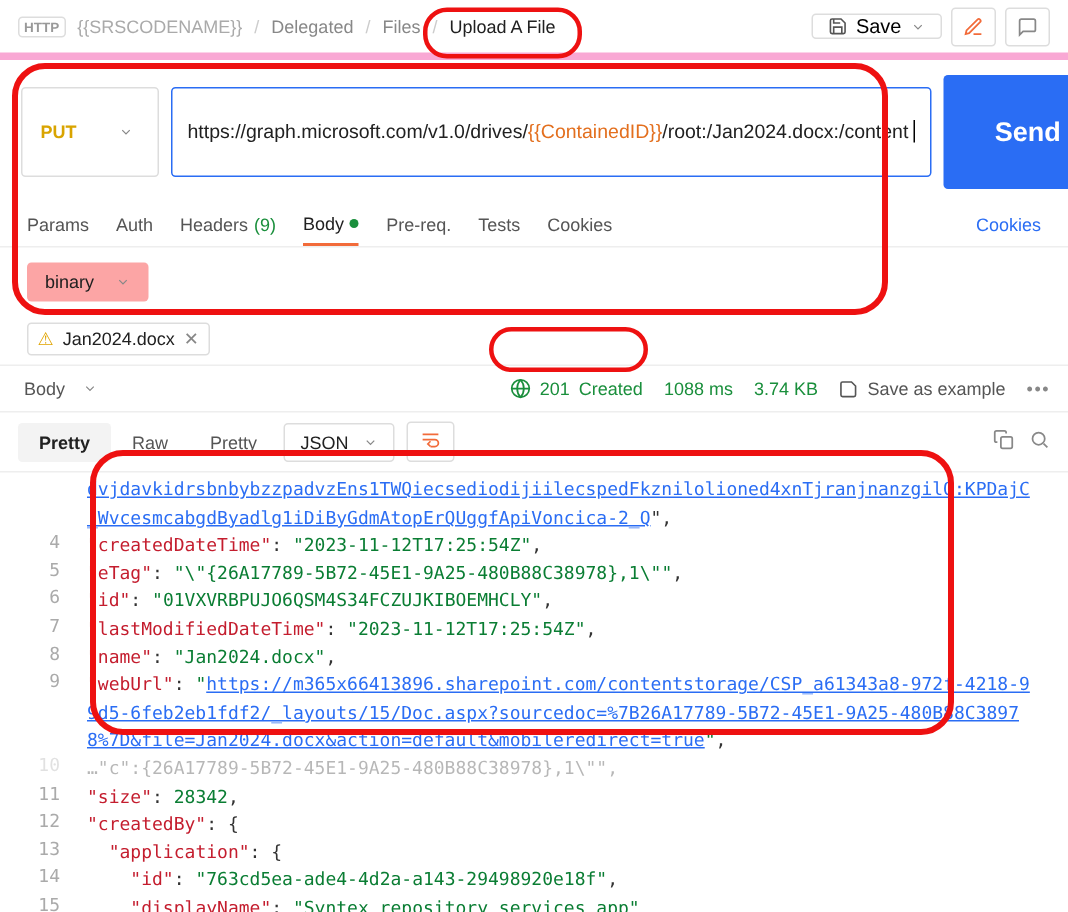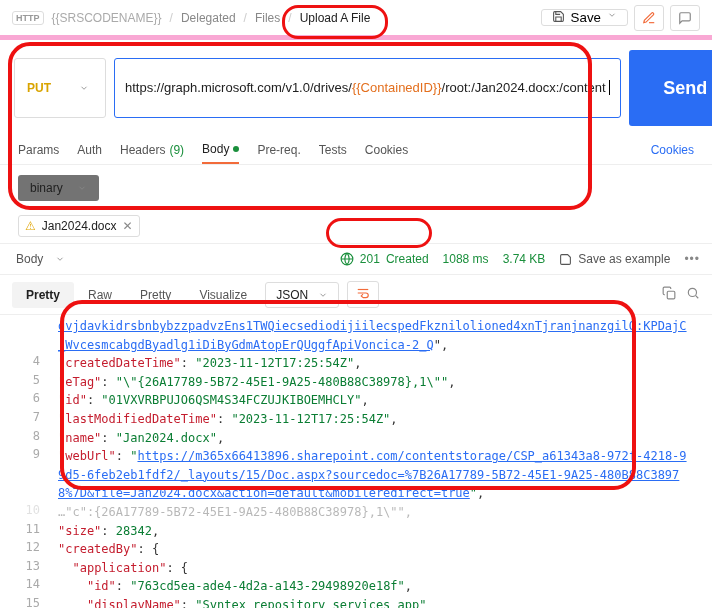--- a/index.html
+++ b/index.html
@@ -4,42 +4,42 @@
 <style>
   * { box-sizing: border-box; margin: 0; padding: 0; }
   body { font-family: -apple-system, BlinkMacSystemFont, "Segoe UI", sans-serif; font-size: 12px; color: #212121; background: #fff; width: 712px; height: 608px; overflow: hidden; }
   .topbar { display: flex; align-items: center; height: 40px; padding: 0 12px; border-bottom: 5px solid #f9a8d4; }
   .crumbs { display: flex; align-items: center; gap: 8px; flex: 1; min-width: 0; }
   .http-icon { font-size: 9px; font-weight: 600; color: #999; border: 1px solid #ddd; border-radius: 3px; padding: 1px 3px; }
   .crumb { color: #888; }
   .crumb.var { color: #aaa; }
   .crumb.active { color: #212121; font-weight: 500; }
   .sep { color: #ccc; }
-  .save-btn { display: flex; gap: 6px; border: 1px solid #ddd; border-radius: 3px; padding: 0 10px; background: #fff; cursor: pointer; }
+  .save-btn { display: flex; align-items: center; gap: 6px; border: 1px solid #ddd; border-radius: 3px; padding: 0 10px; background: #fff; cursor: pointer; }
   .save-btn svg, .topbar svg { display:block; }
   .icon-btn { border: 1px solid #ddd; border-radius: 3px; padding: 5px 7px; background:#fff; margin-left:6px; cursor:pointer; display:flex; align-items:center; }
   .pencil { stroke: #f26b3a; }
   .req-row { display:flex; align-items:center; padding: 10px 14px 8px 14px; gap:8px; }
   .method { border:1px solid #ddd; border-radius:3px; height:60px; padding:0 16px 0 12px; display:flex; align-items:center; gap:28px; font-weight:600; color:#d9a400; background:#fff; cursor:pointer; }
   .chev { width:10px; height:10px; }
   .url-box { flex:1; border:1px solid #2a6df4; border-radius:3px; padding:8px 10px; font-size:13px; line-height:1.5; min-height:60px; display:flex; align-items:center; }
   .url-box .var2 { color:#e36f1e; }
   .cursor { border-right:1px solid #000; animation: blink 1s infinite; }
   @keyframes blink { 50% { border-color: transparent; } }
   .send-wrap { display:flex; }
   .send { background:#2a6df4; color:#fff; border:none; font-weight:600; padding:0 34px; height:76px; font-size:18px; border-radius:3px 0 0 3px; cursor:pointer; }
   .send-caret { background:#2a6df4; border:none; border-left:1px solid rgba(255,255,255,.3); height:60px; padding:0 10px; border-radius:0 3px 3px 0; cursor:pointer; display:flex; align-items:center; }
   .tabs { display:flex; align-items:center; padding: 2px 18px 0 18px; gap:18px; font-size:12px; color:#555; border-bottom:1px solid #eee; }
   .tab { padding:6px 0; cursor:pointer; display:flex; align-items:center; gap:4px; }
   .tab.active { color:#212121; border-bottom:2px solid #f26b3a; }
   .tab .count { color:#1a8f3c; }
   .tab .dot { width:6px; height:6px; background:#1a8f3c; border-radius:50%; }
   .cookies { margin-left:auto; color:#2a6df4; cursor:pointer; }
   .body-type { padding:10px 18px 10px 18px; }
-  .select-small { display:inline-flex; align-items:center; gap:14px; background:#737373; border-radius:3px; padding:6px 12px; cursor:pointer;justify-content:center; }
+  .select-small { display:inline-flex; align-items:center; gap:14px; background:#fca5a5; border-radius:3px; padding:6px 12px; cursor:pointer;justify-content:center; }
   .file-chip { margin:4px 12px 6px 18px; display:inline-flex; align-items:center; border:1px solid #ddd; border-radius:3px; padding:3px 6px 3px 6px; gap:6px; }
   .warn { color:#e0a400; }
   .close-x { cursor:pointer; color:#888; }
   .resp-bar { display:flex; align-items:center; padding:8px 12px 8px 16px; gap:12px; font-size:12px; color:#555; border-top:1px solid #eee; }
   .resp-bar .right { margin-left:auto; display:flex; align-items:center; gap:14px; }
   .status { color:#1a8f3c; display:flex; align-items:center; gap:6px; }
   .view-tabs { display:flex; align-items:center; padding:6px 12px 6px 12px; gap:0; border-top:1px solid #eee; border-bottom:1px solid #eee; }
   .vtab { padding:6px 14px; color:#555; cursor:pointer; border-radius:3px; }
   .vtab.active { background:#f3f3f3; color:#212121;font-weight:bold; }
   .json-sel { margin-left:4px; border:1px solid #ddd; border-radius:3px; padding:5px 10px; display:inline-flex; align-items:center; gap:10px; cursor:pointer; }
@@ -180,21 +180,20 @@
     </span>
     <span style="color:#888;cursor:pointer;letter-spacing:1px">•••</span>
   </div>
 </div>
 
 
 <div class="view-tabs">
   <div class="vtab active">Pretty</div>
   <div class="vtab">Raw</div>
   <div class="vtab">Pretty</div>
-  <div class="vtab">Visualize</div>
   <div class="json-sel">
     <span>JSON</span>
     <svg class="chev" viewBox="0 0 24 24" fill="none" stroke="#888" stroke-width="2">
           <polyline points="6 9 12 15 18 9"></polyline>
         </svg>
   </div>
   <div class="wrap-btn">
     <svg width="14" height="12" viewBox="0 0 24 20" fill="none" stroke="#f26b3a" stroke-width="2">
           <line x1="3" y1="4" x2="21" y2="4"></line>
           <path d="M3 10h14a4 4 0 010 8h-5"></path>

